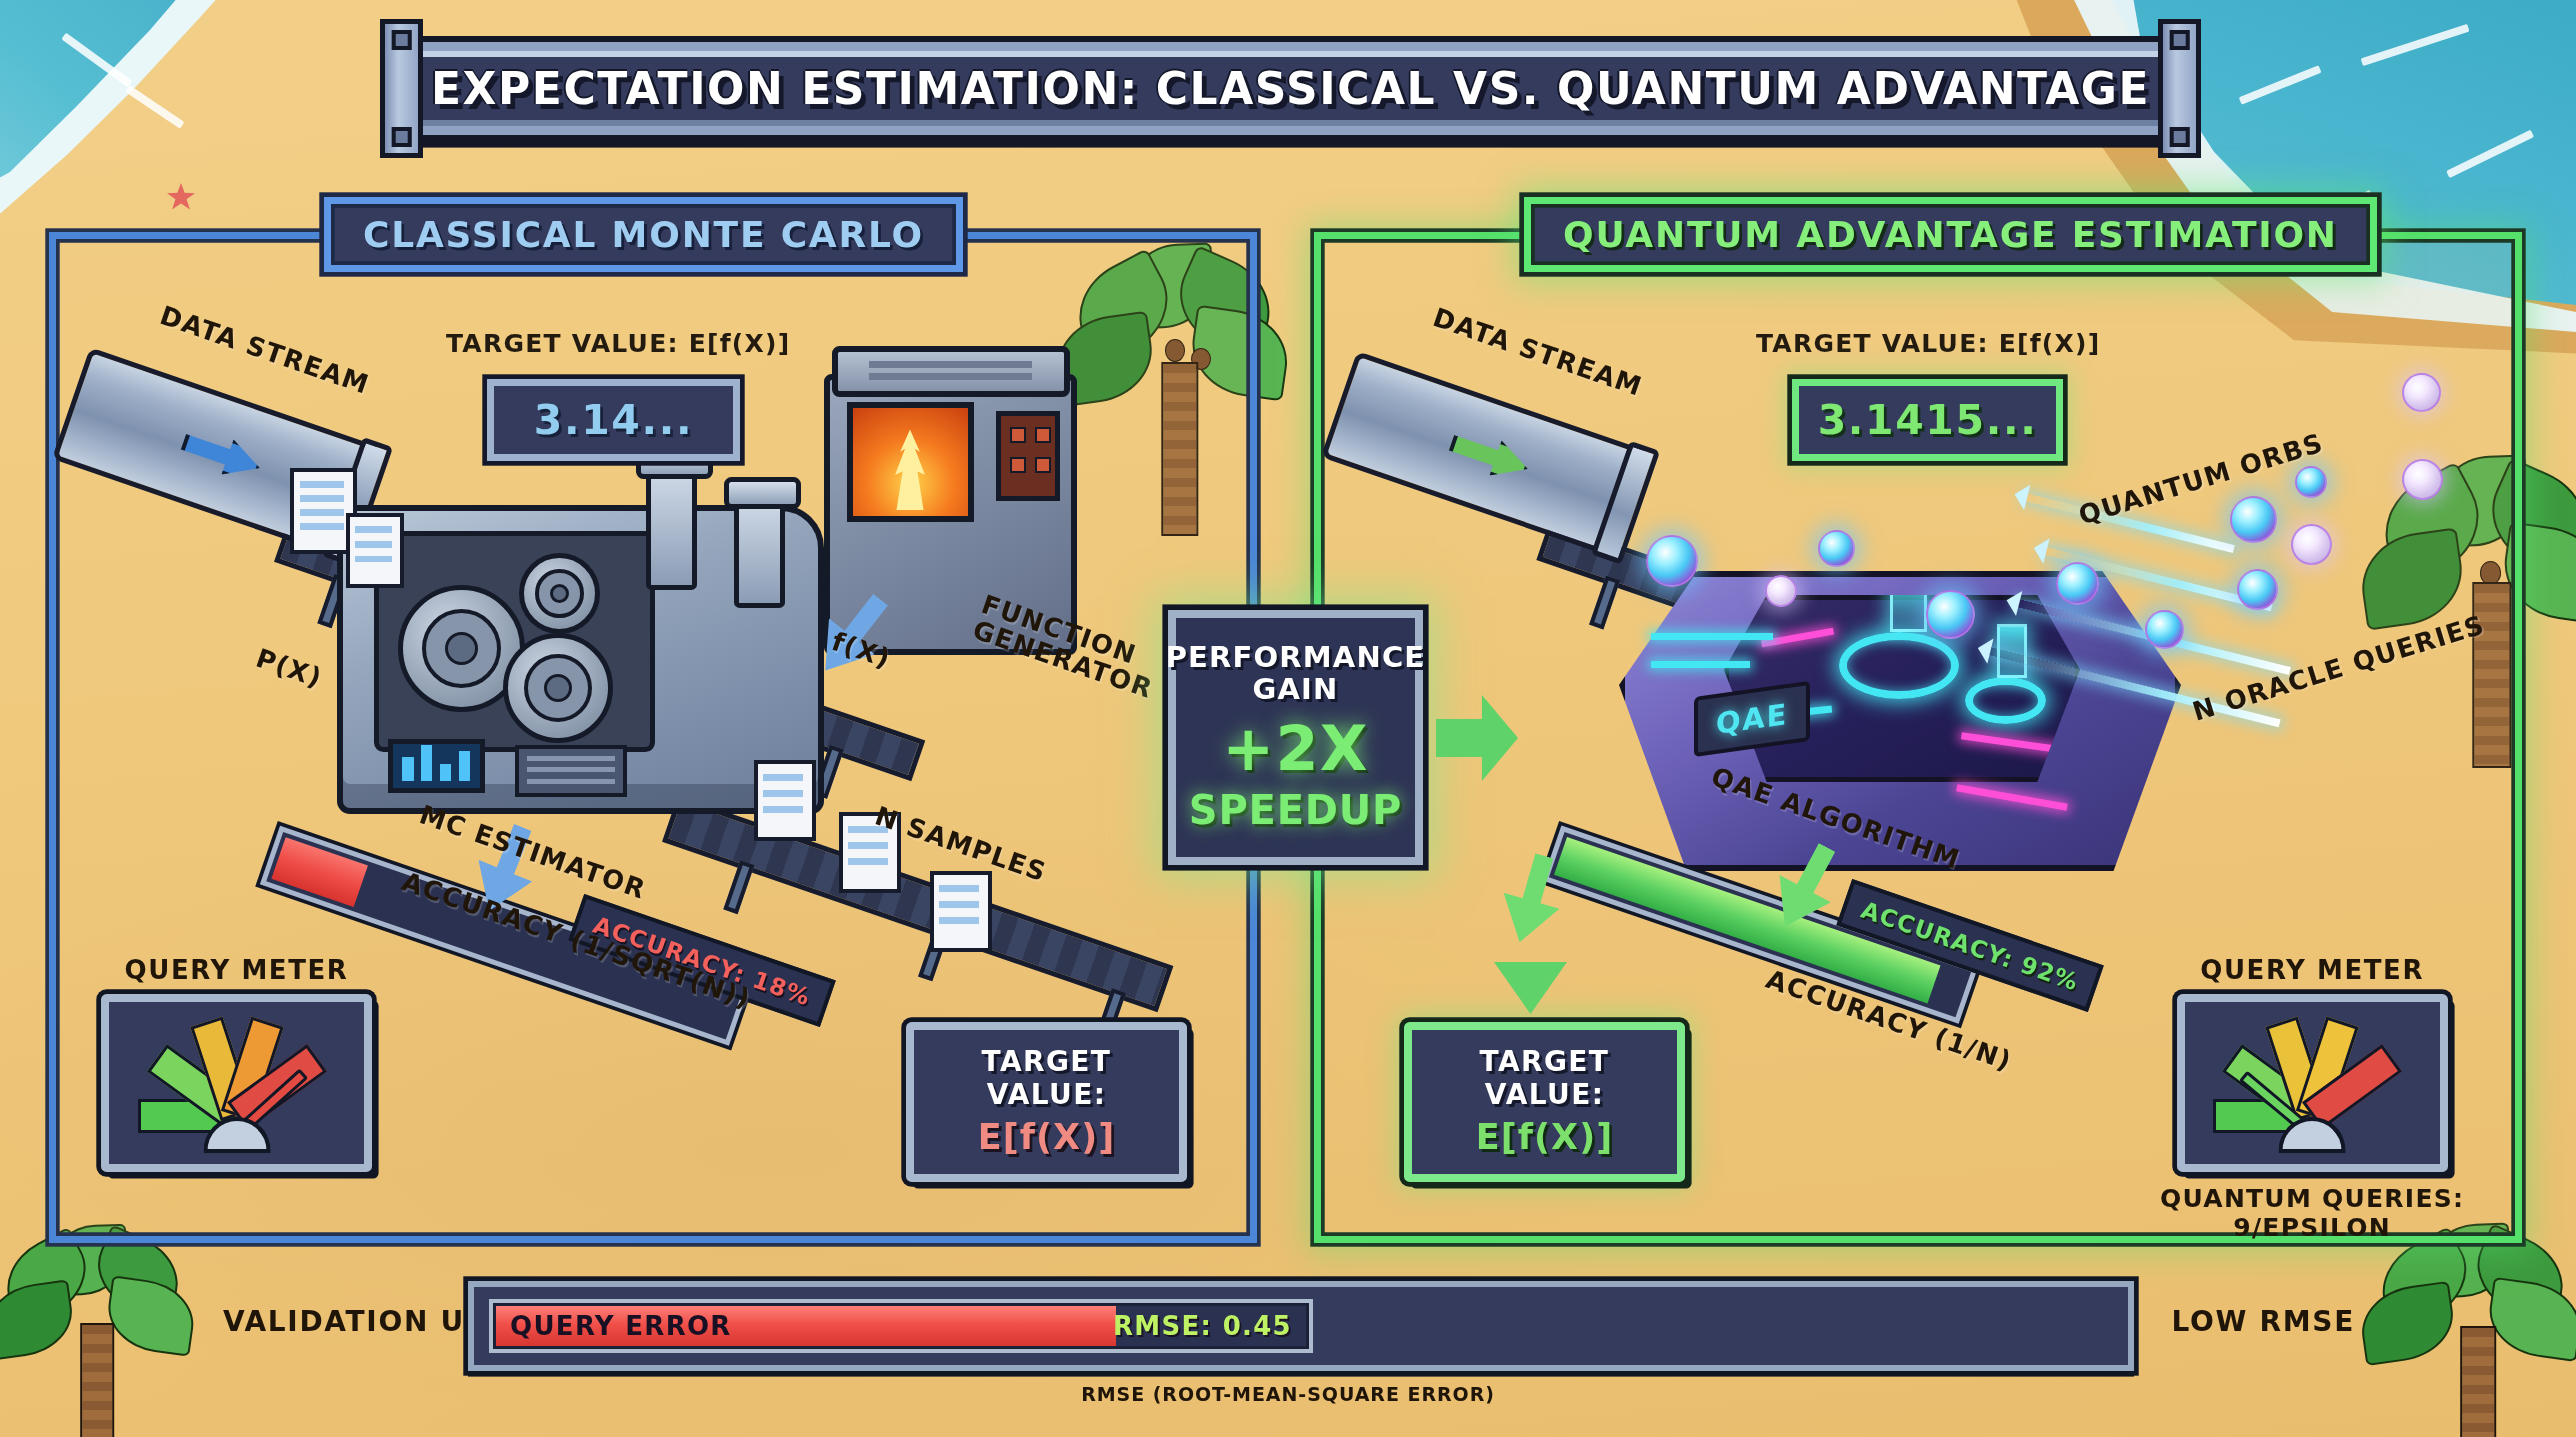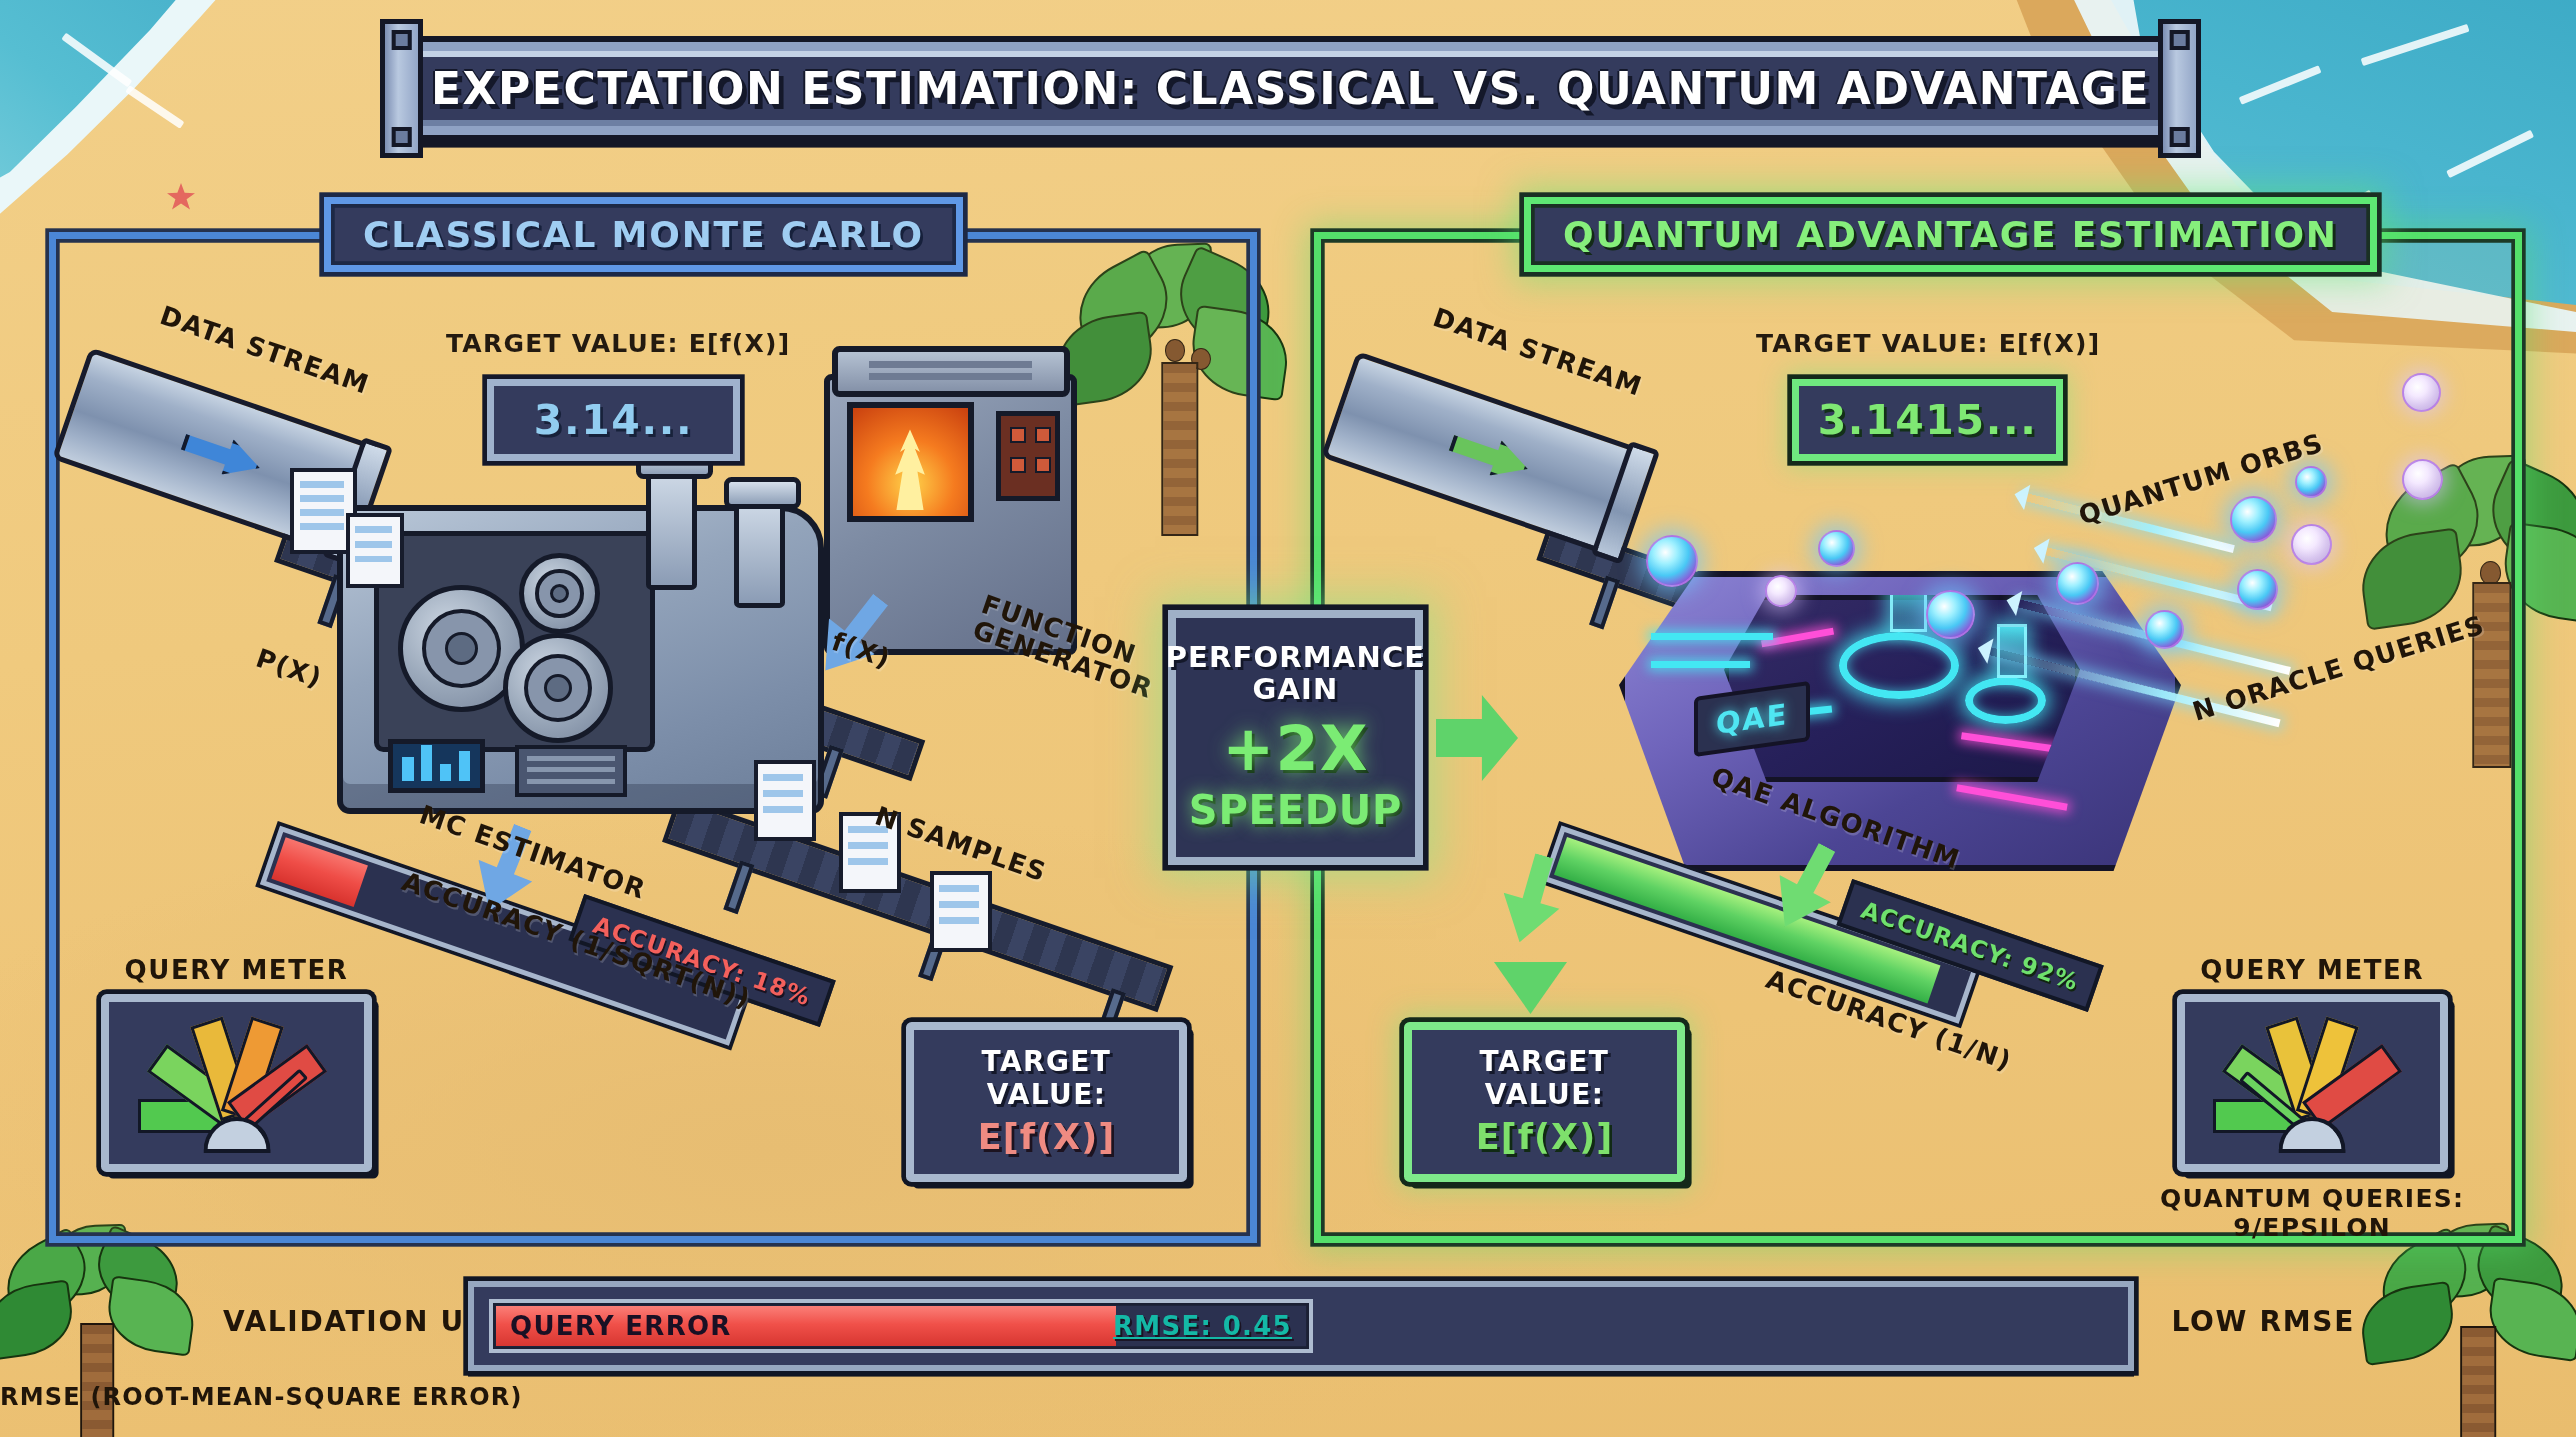--- a/index.html
+++ b/index.html
@@ -419,26 +419,26 @@
     border:4.7px solid #aebcd0; box-shadow: inset 0 0 0 2.8px #1b2034;
     display:flex; align-items:center;
   }
   .vtrack.left { flex: 0 0 824px; }
   .vtrack.right { flex: 1 1 auto; }
   .vfill { position:absolute; left:2.8px; top:2.8px; bottom:2.8px; }
   .vfill.red { background: linear-gradient(180deg,#fb7f78 0%, #f05049 46%, #d73631 100%); }
   .vfill.green { background: linear-gradient(180deg,#a9f07f 0%, #5ad05f 46%, #2fae42 100%); }
   .vtext-l { position:absolute; left:17px; z-index:2; color:#1a1024; font-size:26px; letter-spacing:.05em; }
   .vrmse { position:absolute; right:17px; z-index:2; font-size:26px; letter-spacing:.05em; }
-  .vrmse.red { color:#14b8a6; text-shadow:1.9px 1.9px 0 #1a1322;text-decoration:underline; }
+  .vrmse.red { color:#bef264; text-shadow:1.9px 1.9px 0 #1a1322; }
   .vrmse.green { color:#6be168; text-shadow:1.9px 1.9px 0 #112310; }
   #low-error-label { position:absolute; right:221px; top:24px; color:#201509; font-size:28px; letter-spacing:.06em; }
   #rmse-footnote {
-    position:absolute; z-index:30; left:0; right:0; top:1383px; text-align:left;
-    color:#201509; font-size:24px; letter-spacing:.05em;
+    position:absolute; z-index:30; left:0; right:0; top:1383px; text-align:center;
+    color:#201509; font-size:19px; letter-spacing:.05em;
   }
 </style>
 </head>
 <body>
 
 <div id="beach">
   <div class="sand-base"></div>
   <div class="wetsand-l"></div>
   <div class="sea-l"></div>
   <div class="foam-l"></div>

